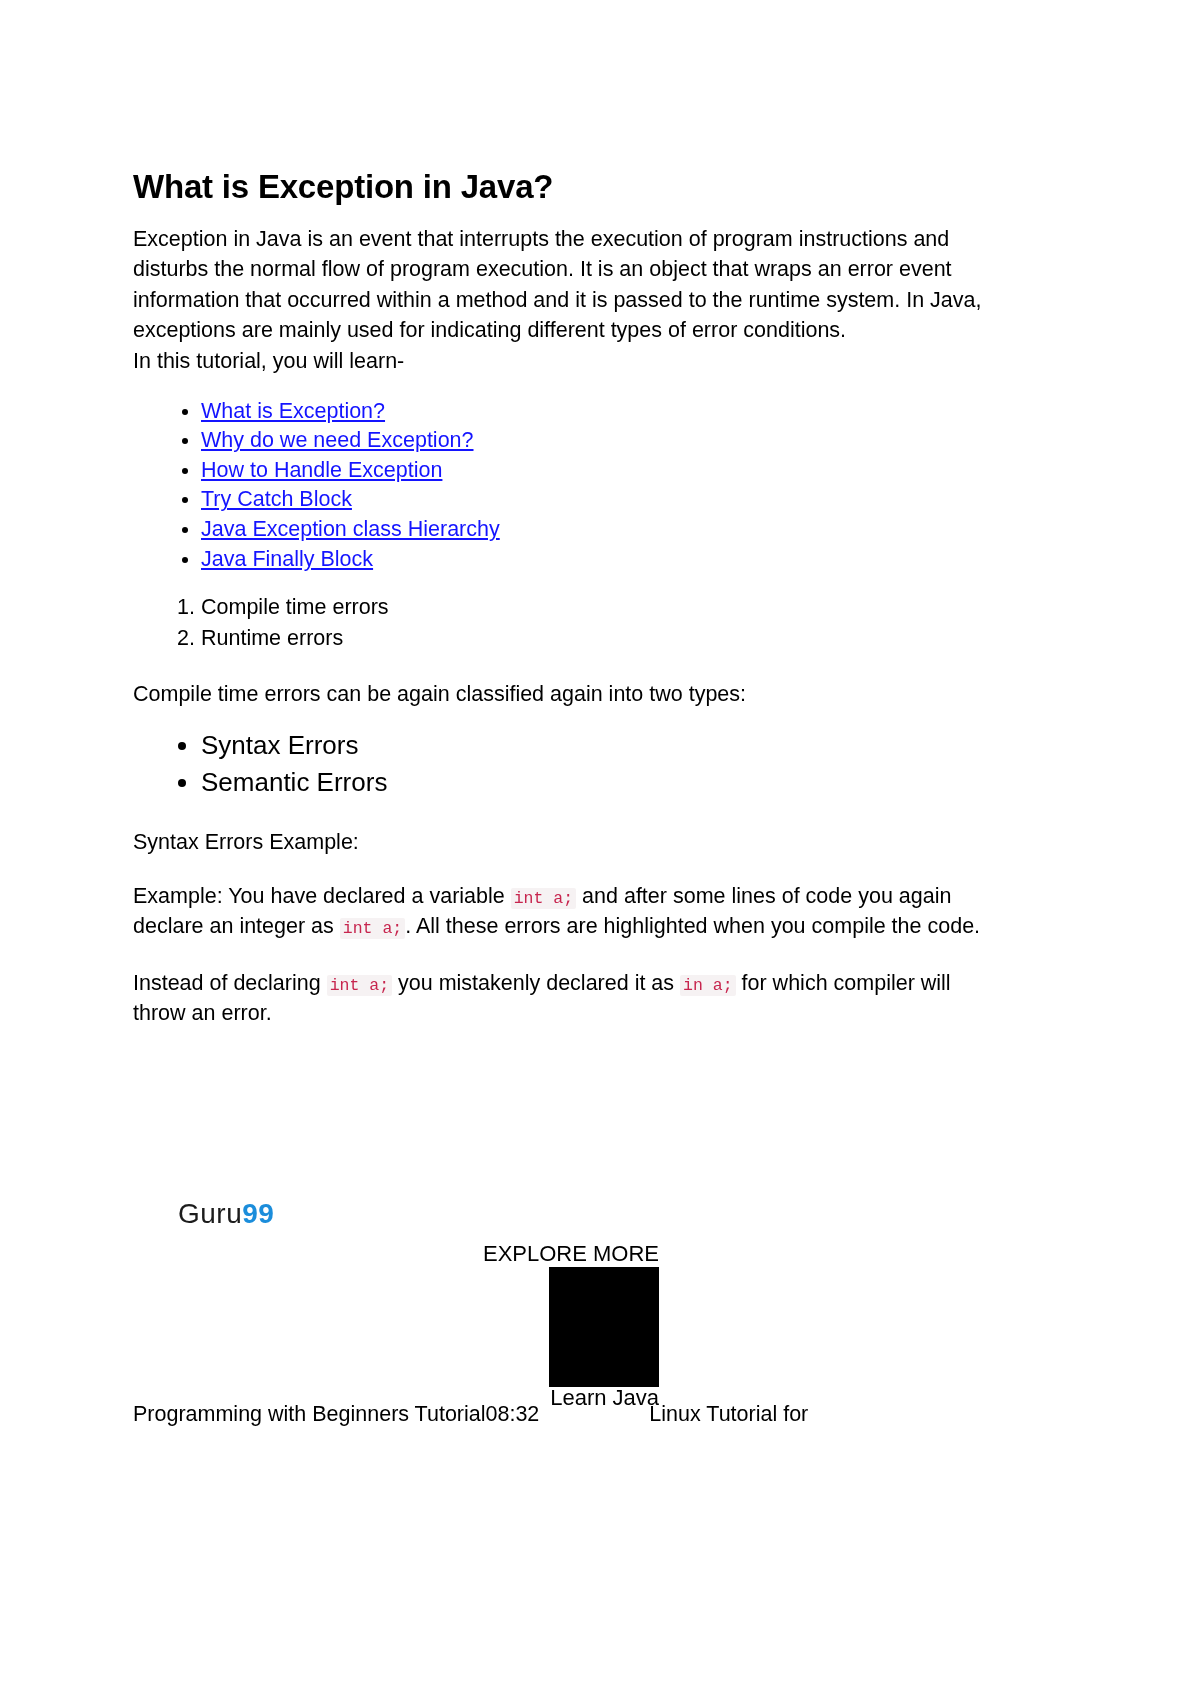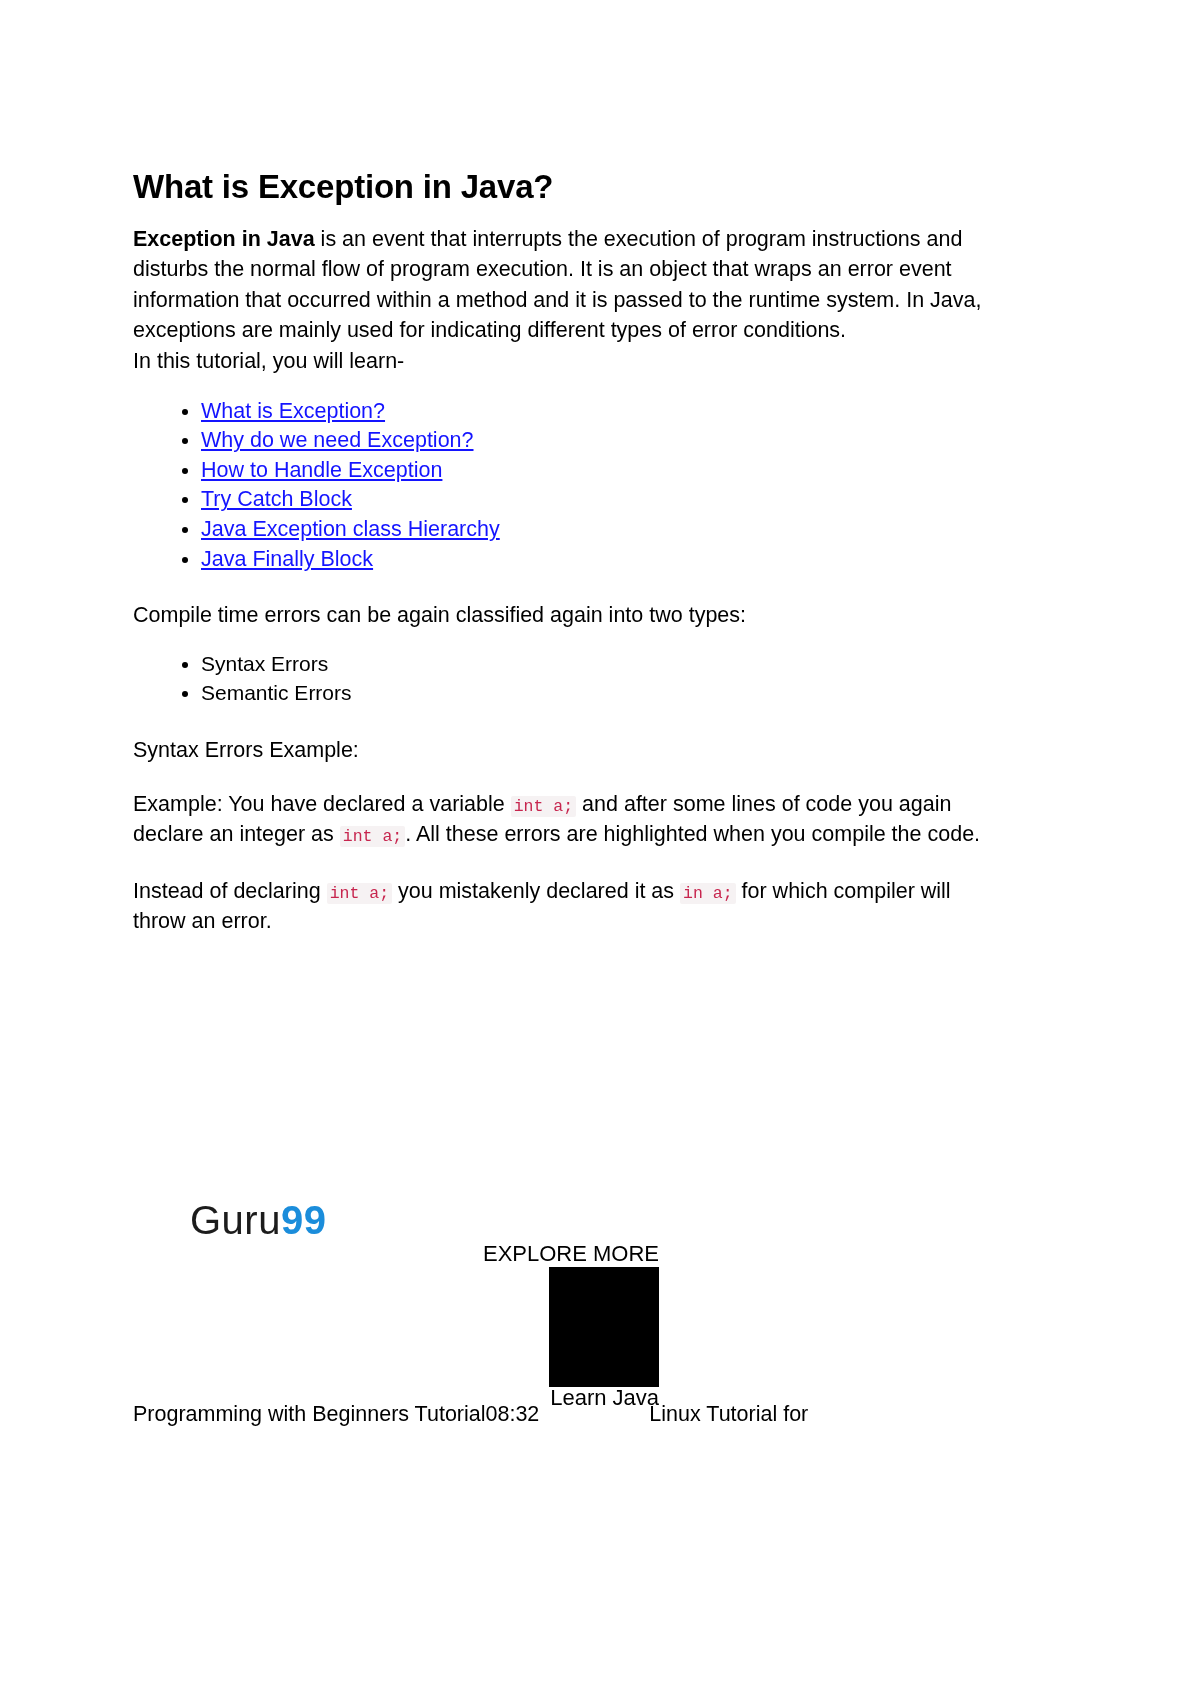--- a/index.html
+++ b/index.html
@@ -42,21 +42,21 @@
     font-size: 21.5px;
     line-height: 1.42;
     margin: 0;
     color: #000;
   }
   p.spaced {
     margin-top: 26px;
   }
 
   .strong {
-    font-weight: bold;
+    font-weight: normal;
   }
 
   ul.link-list {
     margin: 20px 0 0 0;
     padding-left: 68px;
     list-style: disc;
   }
   ul.link-list li {
     font-size: 21.5px;
     line-height: 1.38;
@@ -81,44 +81,44 @@
     font-size: 21.5px;
     line-height: 1.40;
   }
 
   ul.plain-list {
     margin: 18px 0 0 0;
     padding-left: 68px;
     list-style: disc;
   }
   ul.plain-list li {
-    font-size: 21px;
+    font-size: 26px;
     line-height: 1.40;
   }
 
   code.inline-code {
     font-family: "Liberation Mono", "DejaVu Sans Mono", monospace;
     font-size: 16.5px;
     color: #c7254e;
     background: #f6f2f3;
     padding: 1px 3px;
     border-radius: 2px;
     white-space: nowrap;
   }
 
   .section-head {
     font-size: 21.5px;
     font-weight: normal;
     margin: 30px 0 0 0;
   }
   .logo-wrap {
     position: absolute;
-    left: 190px;
+    left: 178px;
     top: 1200px;
-    font-size: 40px;
+    font-size: 28px;
     letter-spacing: 0.5px;
     line-height: 1;
     white-space: nowrap;
   }
   .logo-guru {
     color: #1c1c1c;
     font-weight: 400;
   }
   .logo-99 {
     color: #1b8ddb;
@@ -190,20 +190,24 @@
     <ul class="link-list">
       <li><a class="toc-link" href="#">What is Exception?</a></li>
       <li><a class="toc-link" href="#">Why do we need Exception?</a></li>
       <li><a class="toc-link" href="#">How to Handle Exception</a></li>
       <li><a class="toc-link" href="#">Try Catch Block</a></li>
       <li><a class="toc-link" href="#">Java Exception class Hierarchy</a></li>
       <li><a class="toc-link" href="#">Java Finally Block</a></li>
     </ul>
 
 
+    <ol class="num-list">
+      <li>Compile time errors</li>
+      <li>Runtime errors</li>
+    </ol>
 
     <p class="body-text spaced">Compile time errors can be again classified again into two types:</p>
 
     <ul class="plain-list">
       <li>Syntax Errors</li>
       <li>Semantic Errors</li>
     </ul>
 
     <p class="section-head">Syntax Errors Example:</p>
 

